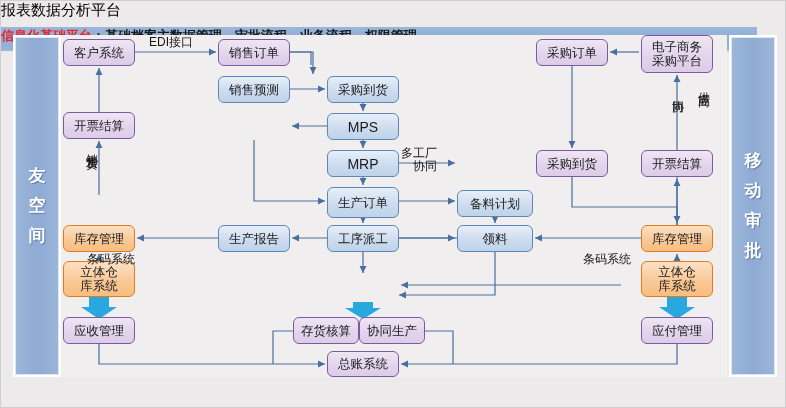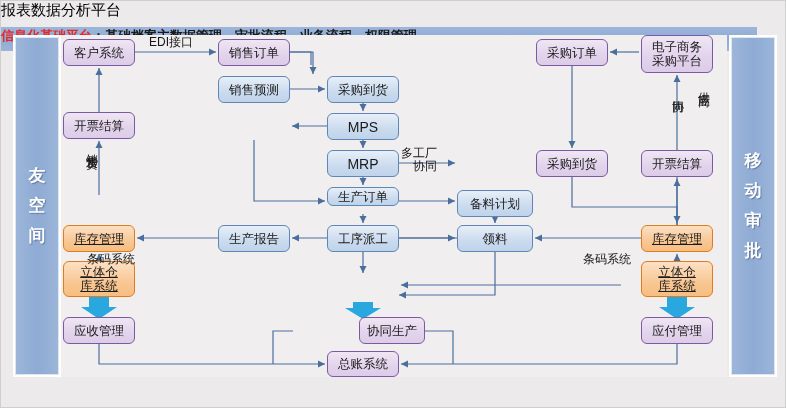--- a/index.html
+++ b/index.html
@@ -57,21 +57,20 @@
     background:linear-gradient(180deg,#e7eff9 0%,#cddcef 55%,#bed3ea 100%);
     border:1px solid #5f87b5;
   }
   .purple{
     background:linear-gradient(180deg,#efe6f3 0%,#e2d3ec 60%,#ddcce8 100%);
     border:1px solid #7b5ba0;
   }
   .orange{
     background:linear-gradient(180deg,#fde0c4 0%,#f8c794 60%,#f7bd80 100%);
     border:1px solid #e07c1c;
-    text-decoration:underline;
   }
   .caption{
     position:absolute;font-size:12px;color:#171717;
     background:transparent;line-height:13px;white-space:pre-line;text-align:right;
   }
   .vcap{writing-mode:vertical-rl;text-orientation:upright;letter-spacing:1px;}
 </style>
 </head>
 <body>
 
@@ -174,38 +173,39 @@
       </g>
     </svg>
 
     <div class="node purple" style="left:2px;top:4px;width:72px;height:27px">客户系统</div>
     <div class="node purple" style="left:2px;top:77px;width:72px;height:27px">开票结算</div>
     <div class="node purple" style="left:157px;top:4px;width:72px;height:27px">销售订单</div>
     <div class="node blue" style="left:157px;top:41px;width:72px;height:27px">销售预测</div>
     <div class="node blue" style="left:266px;top:41px;width:72px;height:27px">采购到货</div>
     <div class="node blue" style="left:266px;top:78px;width:72px;height:27px;font-size:14px">MPS</div>
     <div class="node blue" style="left:266px;top:115px;width:72px;height:27px;font-size:14px">MRP</div>
-    <div class="node blue" style="left:266px;top:152px;width:72px;height:19px">生产订单</div>
+    <div class="node blue" style="left:266px;top:152px;width:72px;height:31px">生产订单</div>
     <div class="node blue" style="left:266px;top:190px;width:72px;height:27px">工序派工</div>
     <div class="node blue" style="left:396px;top:155px;width:76px;height:27px">备料计划</div>
     <div class="node blue" style="left:396px;top:190px;width:76px;height:27px">领料</div>
     <div class="node blue" style="left:157px;top:190px;width:72px;height:27px">生产报告</div>
     <div class="node orange" style="left:2px;top:190px;width:72px;height:27px">库存管理</div>
     <div class="node orange" style="left:2px;top:226px;width:72px;height:36px">立体仓
 库系统</div>
     <div class="node purple" style="left:2px;top:282px;width:72px;height:27px">应收管理</div>
     <div class="node purple" style="left:580px;top:0px;width:72px;height:38px">电子商务
 采购平台</div>
     <div class="node purple" style="left:475px;top:4px;width:72px;height:27px">采购订单</div>
     <div class="node purple" style="left:475px;top:115px;width:72px;height:27px">采购到货</div>
     <div class="node purple" style="left:580px;top:115px;width:72px;height:27px">开票结算</div>
     <div class="node orange" style="left:580px;top:190px;width:72px;height:27px">库存管理</div>
     <div class="node orange" style="left:580px;top:226px;width:72px;height:36px">立体仓
 库系统</div>
     <div class="node purple" style="left:580px;top:282px;width:72px;height:27px">应付管理</div>
+    <div class="node purple" style="left:232px;top:282px;width:66px;height:27px">存货核算</div>
     <div class="node purple" style="left:298px;top:282px;width:66px;height:27px">协同生产</div>
     <div class="node purple" style="left:266px;top:316px;width:72px;height:26px">总账系统</div>
 
     <div class="caption" style="left:88px;top:1px">EDI接口</div>
     <div class="caption vcap" style="left:24px;top:110px">销售发货</div>
     <div class="caption" style="left:26px;top:218px">条码系统</div>
     <div class="caption" style="left:340px;top:112px">多工厂
 协同</div>
     <div class="caption vcap" style="left:610px;top:56px">协同</div>
     <div class="caption vcap" style="left:636px;top:48px">供应商</div>

